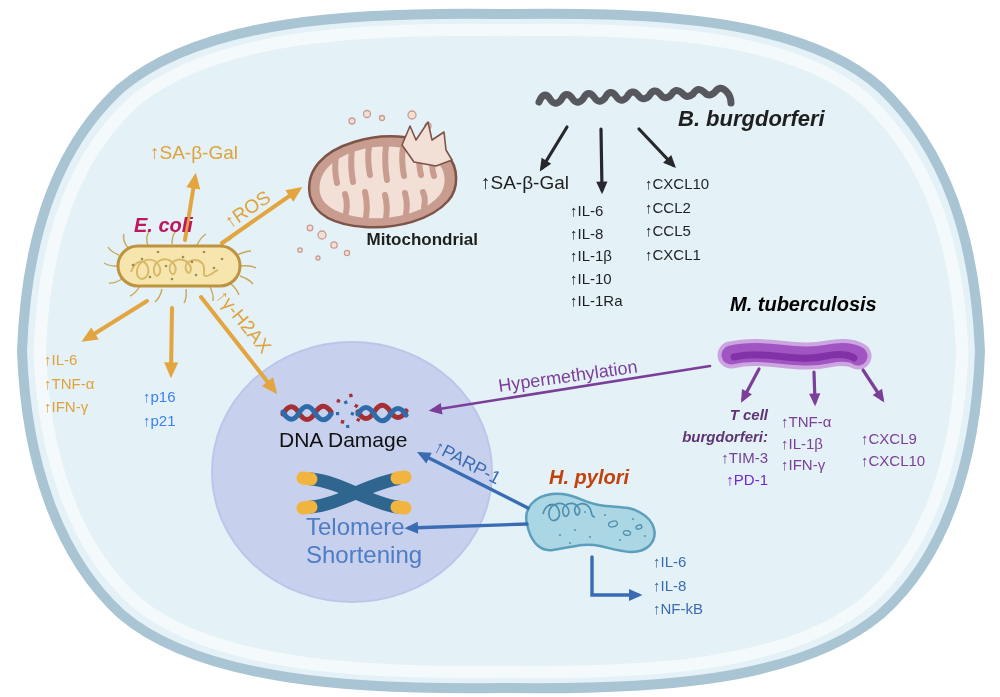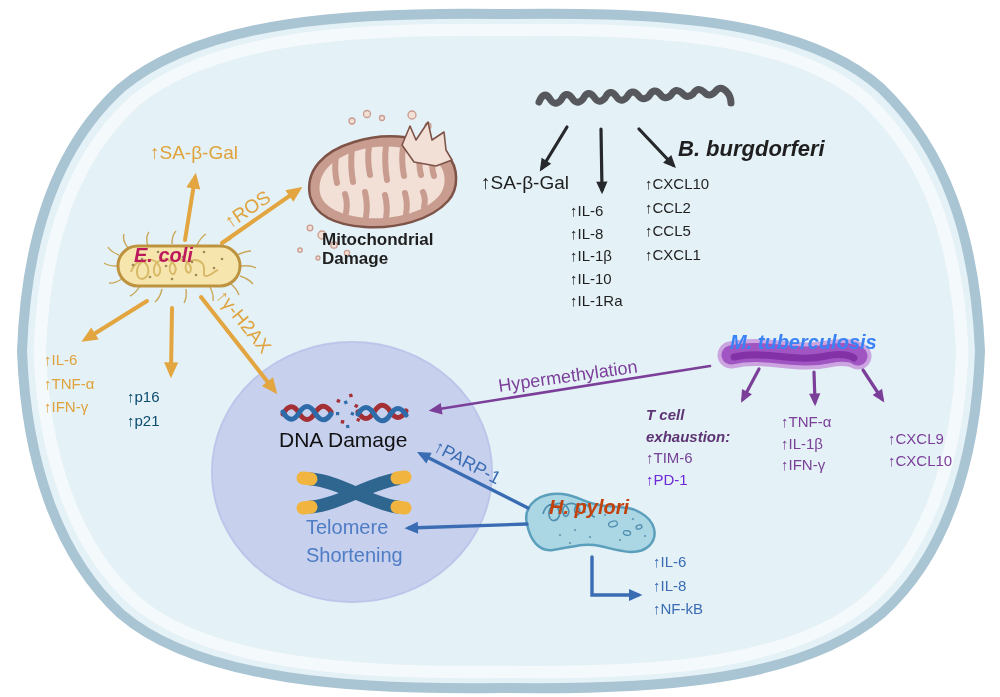--- a/index.html
+++ b/index.html
@@ -1,22 +1,22 @@
 <!DOCTYPE html>
 <html><head>
 <meta charset="utf-8">
 <style>
   html,body{margin:0;padding:0;background:#ffffff;}
   body{width:1000px;height:697px;position:relative;overflow:hidden;
        font-family:"Liberation Sans",sans-serif;}
   .stage{position:absolute;inset:0;}
   svg.art{position:absolute;left:0;top:0;}
   .txt{position:absolute;white-space:nowrap;font-size:15px;line-height:1.2;}
-  .name{font-weight:bold;font-style:italic;font-size:20px;margin-top:30px;}
-  .center{text-align:left;}
+  .name{font-weight:bold;font-style:italic;font-size:20px;}
+  .center{text-align:right;}
   .b{font-weight:bold;font-style:italic;}
   .lh21 > div{line-height:21.5px;}
   .lh22 > div{line-height:22.5px;}
   .lh23 > div{line-height:23.5px;}
   .lh28 > div{line-height:28px;}
 </style>
 </head>
 <body>
 
 <div class="stage">
@@ -206,28 +206,27 @@
 <div class="txt" style="left:248px;top:210px;color:#DFA23C;font-size:19px;transform:translate(-50%,-50%) rotate(-34deg)">↑ROS</div>
 
 <div class="txt" style="left:243px;top:322px;color:#DFA23C;font-size:19px;transform:translate(-50%,-50%) rotate(51deg)">↑γ-H2AX</div>
 
 <div class="txt lh23" style="left:44px;top:348px;color:#DFA23C">
   <div>↑IL-6</div>
   <div>↑TNF-α</div>
   <div>↑IFN-γ</div>
 </div>
 
-<div class="txt lh23" style="left:127px;top:385px;color:#0c4a6e">
+<div class="txt lh23" style="left:143px;top:385px;color:#3b82f6">
   <div>↑p16</div>
   <div>↑p21</div>
 </div>
 
 <div class="txt center" style="left:322px;top:231px;width:156px;color:#1F1F1F;font-weight:bold;font-size:17px;line-height:18.5px">
   <div>Mitochondrial</div>
-  <div>Damage</div>
 </div>
 
 <div class="txt name" style="left:678px;top:106px;color:#1F1F1F;font-size:22px">B. burgdorferi</div>
 
 <div class="txt" style="left:481px;top:172px;color:#1F1F1F;font-size:19px">↑SA-β-Gal</div>
 
 <div class="txt lh22" style="left:570px;top:200px;color:#1F1F1F">
   <div>↑IL-6</div>
   <div>↑IL-8</div>
   <div>↑IL-1β</div>
@@ -235,49 +234,49 @@
   <div>↑IL-1Ra</div>
 </div>
 
 <div class="txt lh23" style="left:645px;top:172px;color:#1F1F1F">
   <div>↑CXCL10</div>
   <div>↑CCL2</div>
   <div>↑CCL5</div>
   <div>↑CXCL1</div>
 </div>
 
-<div class="txt name" style="left:730px;top:300px;color:#3b82f6">M. tuberculosis</div>
+<div class="txt name" style="left:730px;top:292px;color:#000000">M. tuberculosis</div>
 
 <div class="txt" style="left:568px;top:377px;color:#7B3F9A;font-size:18px;transform:translate(-50%,-50%) rotate(-8deg)">Hypermethylation</div>
 
 <div class="txt center lh21" style="left:646px;top:404px;width:122px;color:#5D3474">
   <div class="b">T cell</div>
-  <div class="b">exhaustion:</div>
-  <div style="color:#744397">↑TIM-6</div>
+  <div class="b">burgdorferi:</div>
+  <div style="color:#744397">↑TIM-3</div>
   <div style="color:#6d28d9">↑PD-1</div>
 </div>
 
 <div class="txt lh21" style="left:781px;top:411px;color:#7B3F9A">
   <div>↑TNF-α</div>
   <div>↑IL-1β</div>
   <div>↑IFN-γ</div>
 </div>
 
-<div class="txt lh21" style="left:888px;top:428px;color:#7B3F9A">
+<div class="txt lh21" style="left:861px;top:428px;color:#7B3F9A">
   <div>↑CXCL9</div>
   <div>↑CXCL10</div>
 </div>
 
 <div class="txt name" style="left:549px;top:465px;color:#c2410c">H. pylori</div>
 
 <div class="txt" style="left:467px;top:463px;color:#3A6CB4;font-size:18px;transform:translate(-50%,-50%) rotate(28deg)">↑PARP-1</div>
 
 <div class="txt" style="left:279px;top:427px;color:#111111;font-size:21px;font-weight:normal">DNA Damage</div>
 
-<div class="txt lh28" style="left:306px;top:513px;color:#4E7CC5;font-size:20px">
+<div class="txt lh28" style="left:306px;top:513px;color:#4E7CC5;font-size:24px">
   <div>Telomere</div>
   <div>Shortening</div>
 </div>
 
 <div class="txt lh23" style="left:653px;top:550px;color:#3A6CB4">
   <div>↑IL-6</div>
   <div>↑IL-8</div>
   <div>↑NF-kB</div>
 </div>
 

